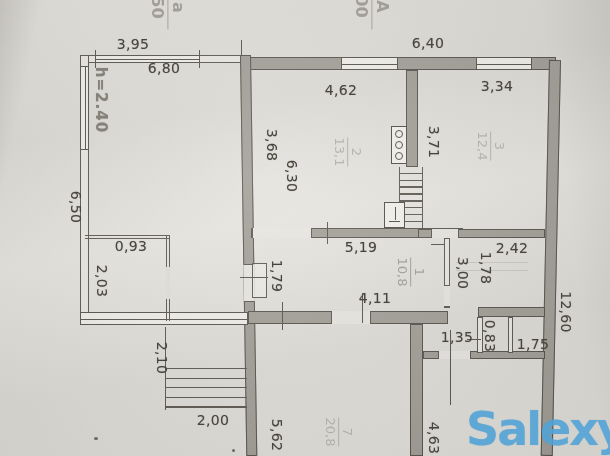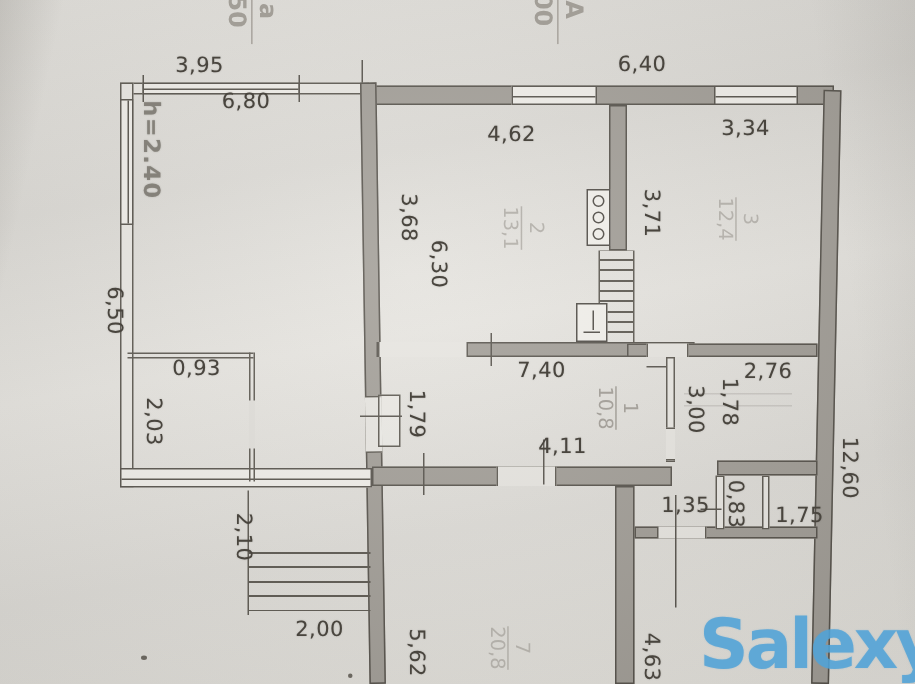--- a/index.html
+++ b/index.html
@@ -155,22 +155,22 @@
   <div class="dim" style="left:428px;top:43px">6,40</div>
   <div class="dim" style="left:341px;top:90px">4,62</div>
   <div class="dim" style="left:497px;top:86px">3,34</div>
   <div class="dim v" style="left:272px;top:145px">3,68</div>
   <div class="dim v" style="left:434px;top:142px">3,71</div>
   <div class="dim v hstamp" style="left:101px;top:100px">h=2.40</div>
   <div class="dim v" style="left:76px;top:207px">6,50</div>
   <div class="dim v" style="left:292px;top:176px">6,30</div>
   <div class="dim" style="left:131px;top:246px">0,93</div>
   <div class="dim v" style="left:102px;top:281px">2,03</div>
-  <div class="dim" style="left:361px;top:247px">7,40</div>
-  <div class="dim" style="left:512px;top:248px">2,76</div>
+  <div class="dim" style="left:361px;top:247px">5,19</div>
+  <div class="dim" style="left:512px;top:248px">2,42</div>
   <div class="dim v" style="left:486px;top:268px">1,78</div>
   <div class="dim v" style="left:463px;top:273px">3,00</div>
   <div class="dim v" style="left:277px;top:276px">1,79</div>
   <div class="dim" style="left:375px;top:298px">4,11</div>
   <div class="dim v" style="left:162px;top:358px">2,10</div>
   <div class="dim" style="left:213px;top:420px">2,00</div>
   <div class="dim v" style="left:277px;top:435px">5,62</div>
   <div class="dim" style="left:457px;top:337px">1,35</div>
   <div class="dim v" style="left:490px;top:336px">0,83</div>
   <div class="dim" style="left:533px;top:344px">1,75</div>

